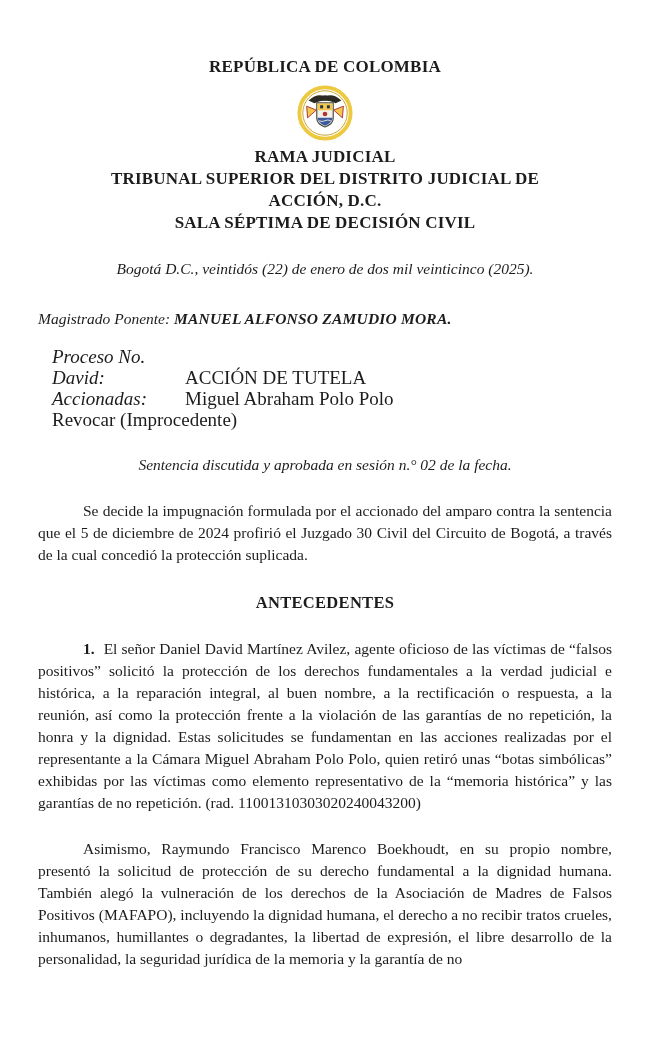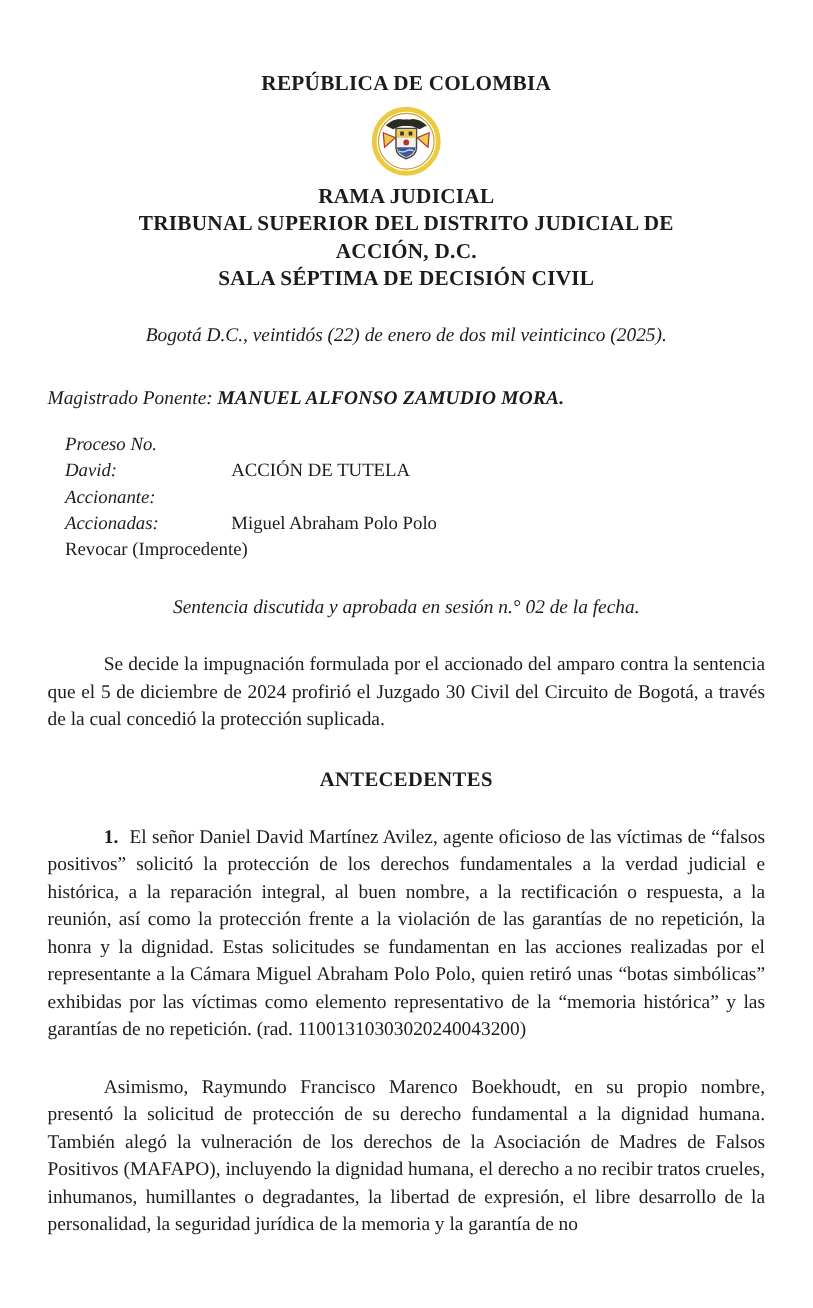--- a/index.html
+++ b/index.html
@@ -55,21 +55,21 @@
     line-height: 22px;
   }
   p.magistrate-line .mg-label { font-style: italic; }
   p.magistrate-line .mg-name {
     font-style: italic;
     font-weight: bold;
     letter-spacing: 0.2px;
   }
   .case-table {
     margin: 16px 0 0 14px;
-    font-size: 15px;
+    font-size: 19px;
     line-height: 21px;
   }
   .case-row { display: flex; }
   .case-label {
     flex: 0 0 133px;
     font-style: italic;
   }
   .case-value { flex: 1; }
   p.session-note {
     margin: 24px 0 0 0;
@@ -136,21 +136,20 @@
 
   <div class="case-table">
     <div class="case-row">
       <span class="case-label">Proceso No.</span>
     </div>
     <div class="case-row">
       <span class="case-label">David:</span>
       <span class="case-value">ACCIÓN DE TUTELA</span>
     </div>
     <div class="case-row">
-      <span class="case-label">Accionante:</span>
     </div>
     <div class="case-row">
       <span class="case-label">Accionadas:</span>
       <span class="case-value">Miguel Abraham Polo Polo</span>
     </div>
     <div class="case-row">
       <span class="case-value">Revocar (Improcedente)</span>
     </div>
   </div>
 

